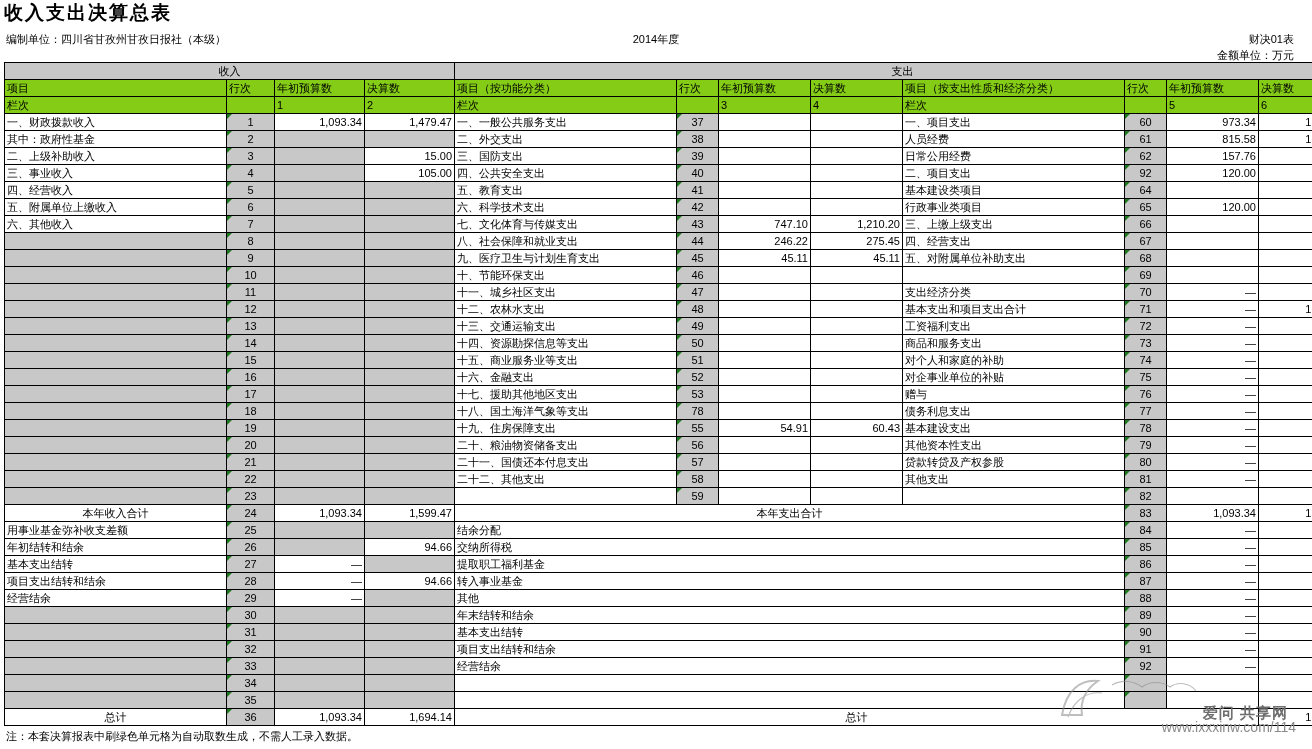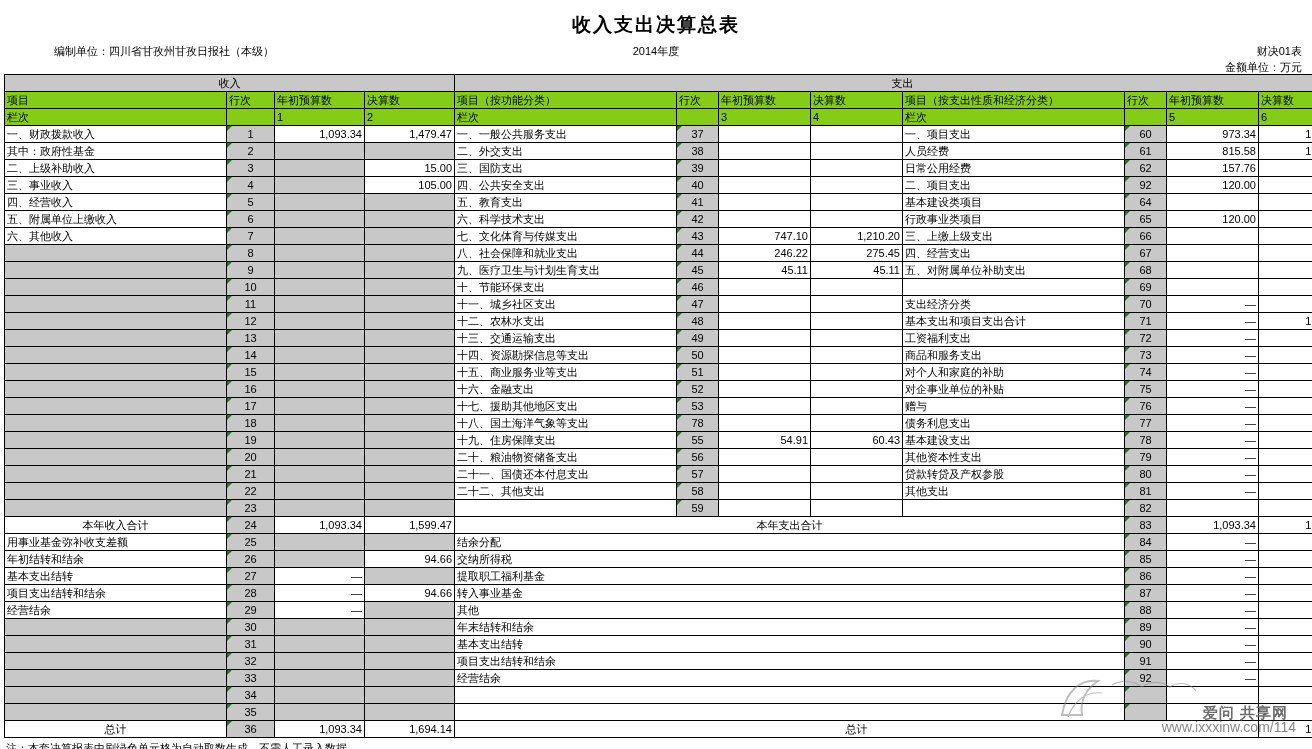--- a/index.html
+++ b/index.html
@@ -16,48 +16,46 @@
     overflow: hidden;
   }
   .page {
     position: relative;
     width: 1312px;
     height: 749px;
     box-sizing: border-box;
     padding: 0 4px;
   }
   .doc-title {
-    text-align: center;
     font-size: 19px;
     font-weight: bold;
     letter-spacing: 2px;
-    padding-top: 12px;
+    padding-top: 0;
     padding-bottom: 6px;
   }
   .meta-row {
     position: relative;
     height: 16px;
     font-size: 11px;
   }
   .meta-left {
     position: absolute;
     left: 2px;
     top: 0;
-    margin-left: 48px;
   }
   .meta-center {
     position: absolute;
     left: 0;
     right: 0;
     text-align: center;
     top: 0;
   }
   .meta-right {
     position: absolute;
-    right: 6px;
+    right: 14px;
     top: 0;
     text-align: center;
   }
   table.main {
     border-collapse: collapse;
     width: 1304px;
     table-layout: fixed;
   }
   table.main td, table.main th {
     border: 1px solid #000000;

